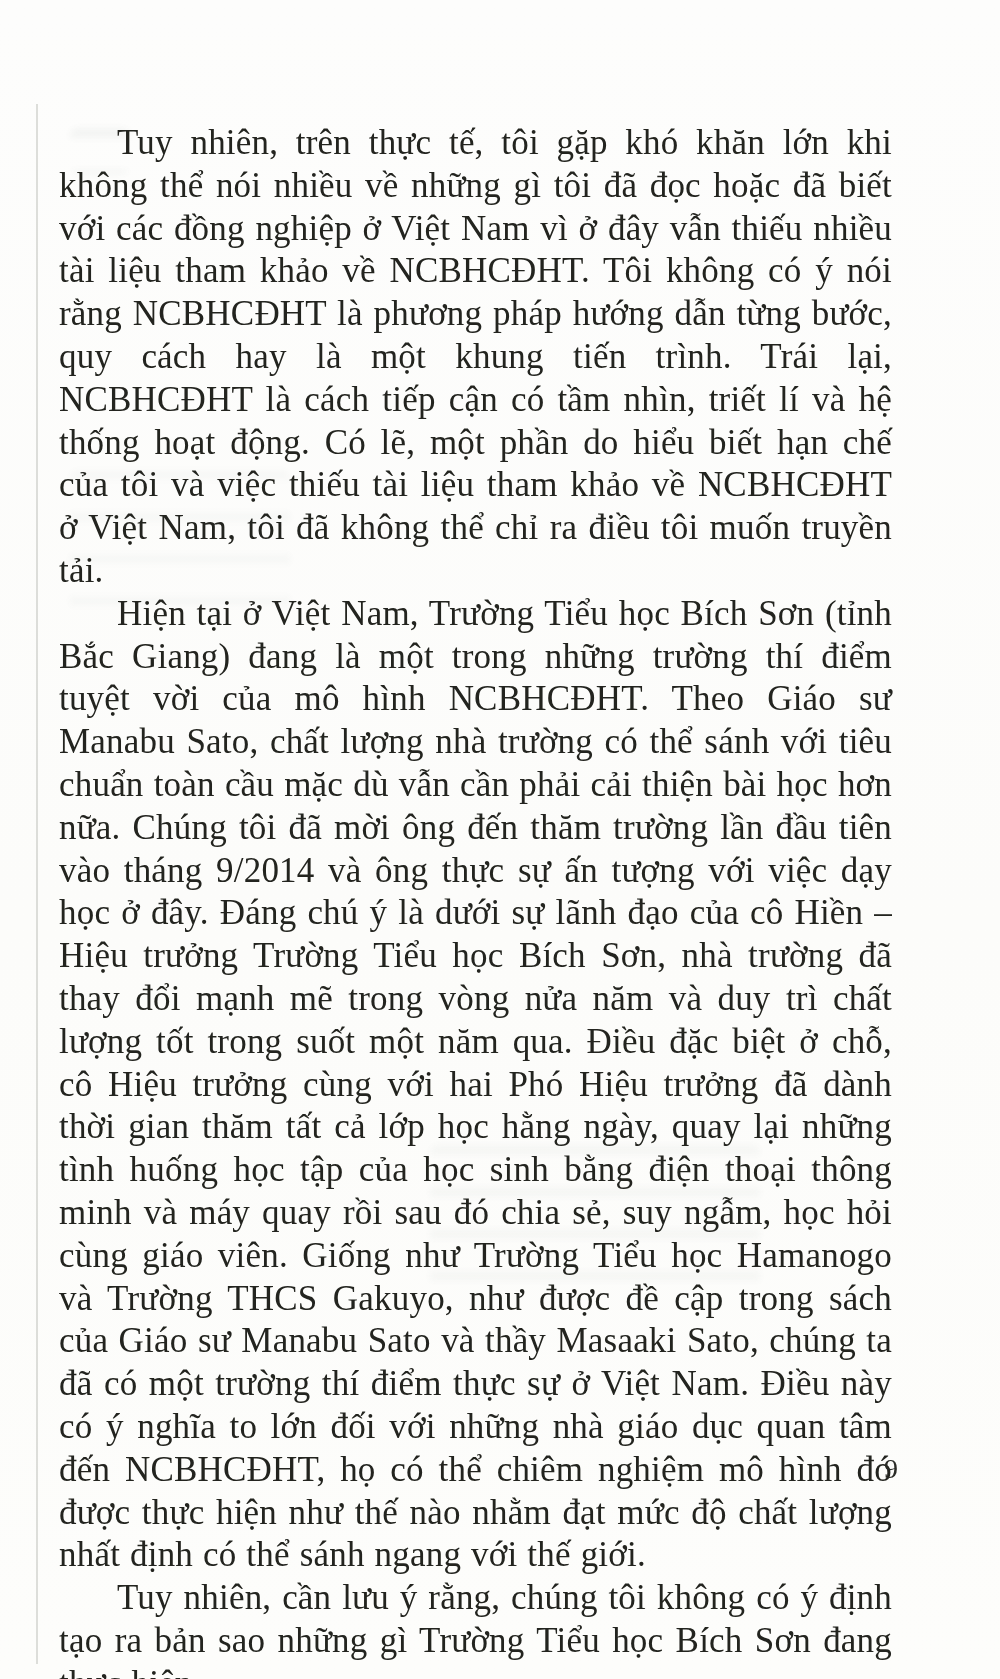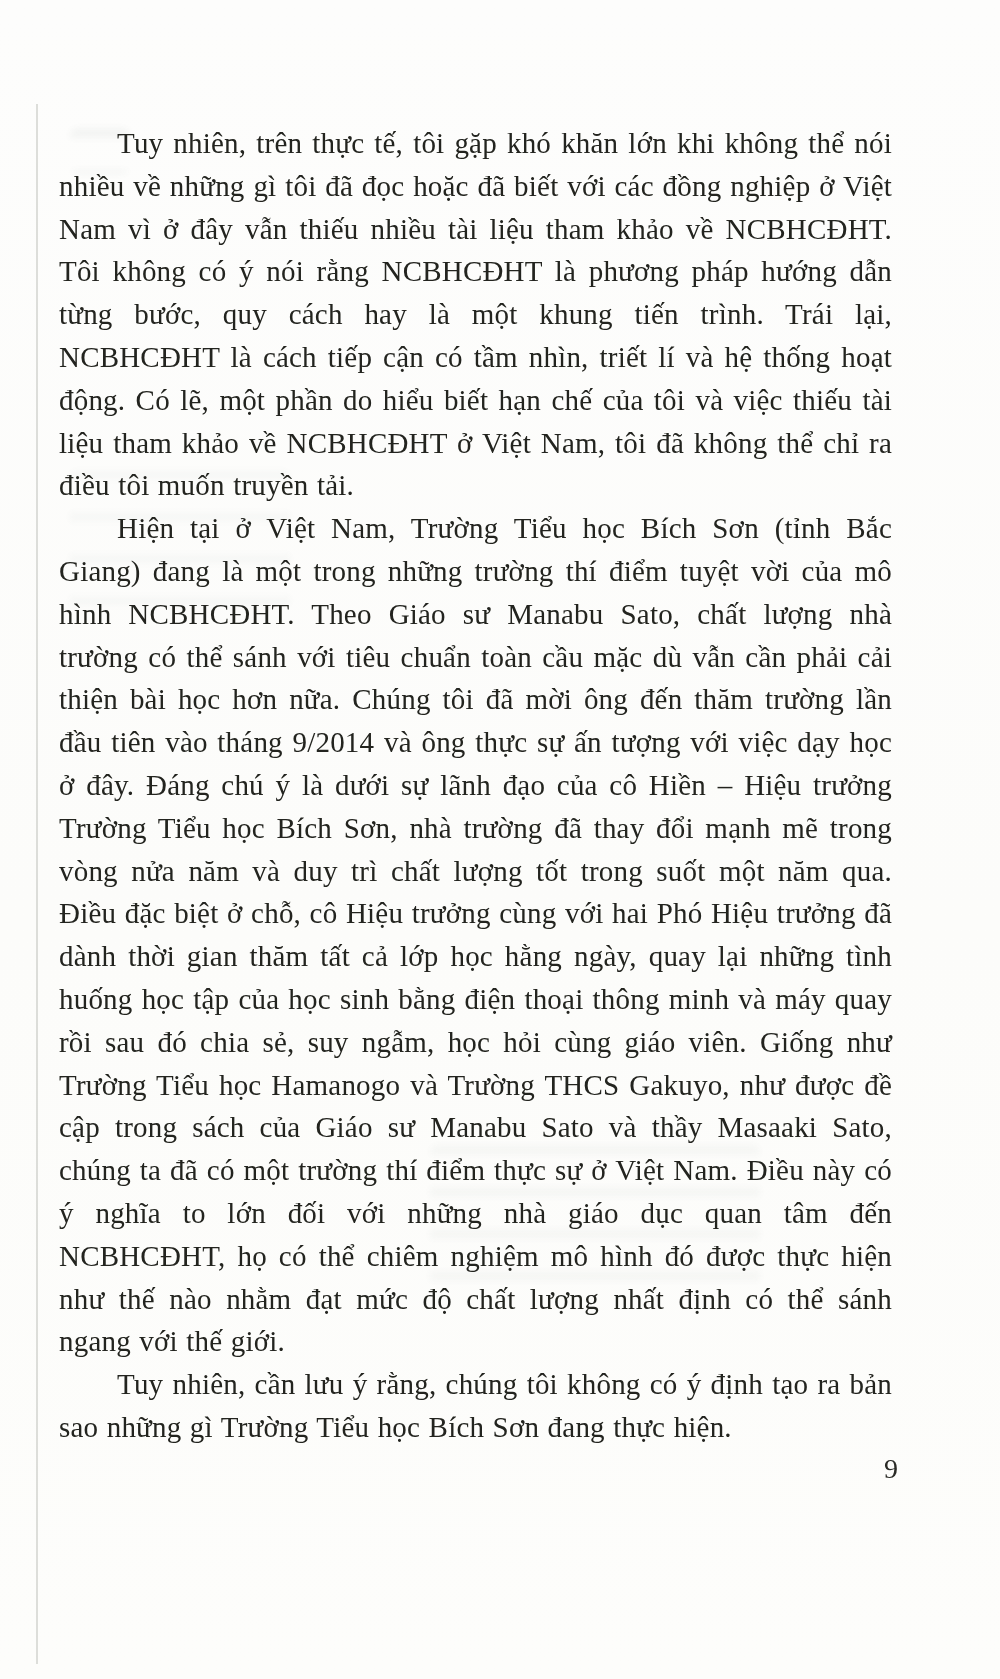--- a/index.html
+++ b/index.html
@@ -44,21 +44,21 @@
   .ghost-c { left: 430px; top: 1145px; width: 330px; height: 150px; opacity: 0.07; }
 
   .text-block {
     position: absolute;
     left: 59px;
     top: 122px;
     width: 833px;
   }
   .text-block p {
     margin: 0;
-    font-size: 29px;
+    font-size: 35px;
     line-height: 42.8px;
     text-align: justify;
     text-indent: 58px;
     letter-spacing: 0.2px;
     word-spacing: 1px;
   }
   .page-number {
     position: absolute;
     left: 868px;
     top: 1448px;

